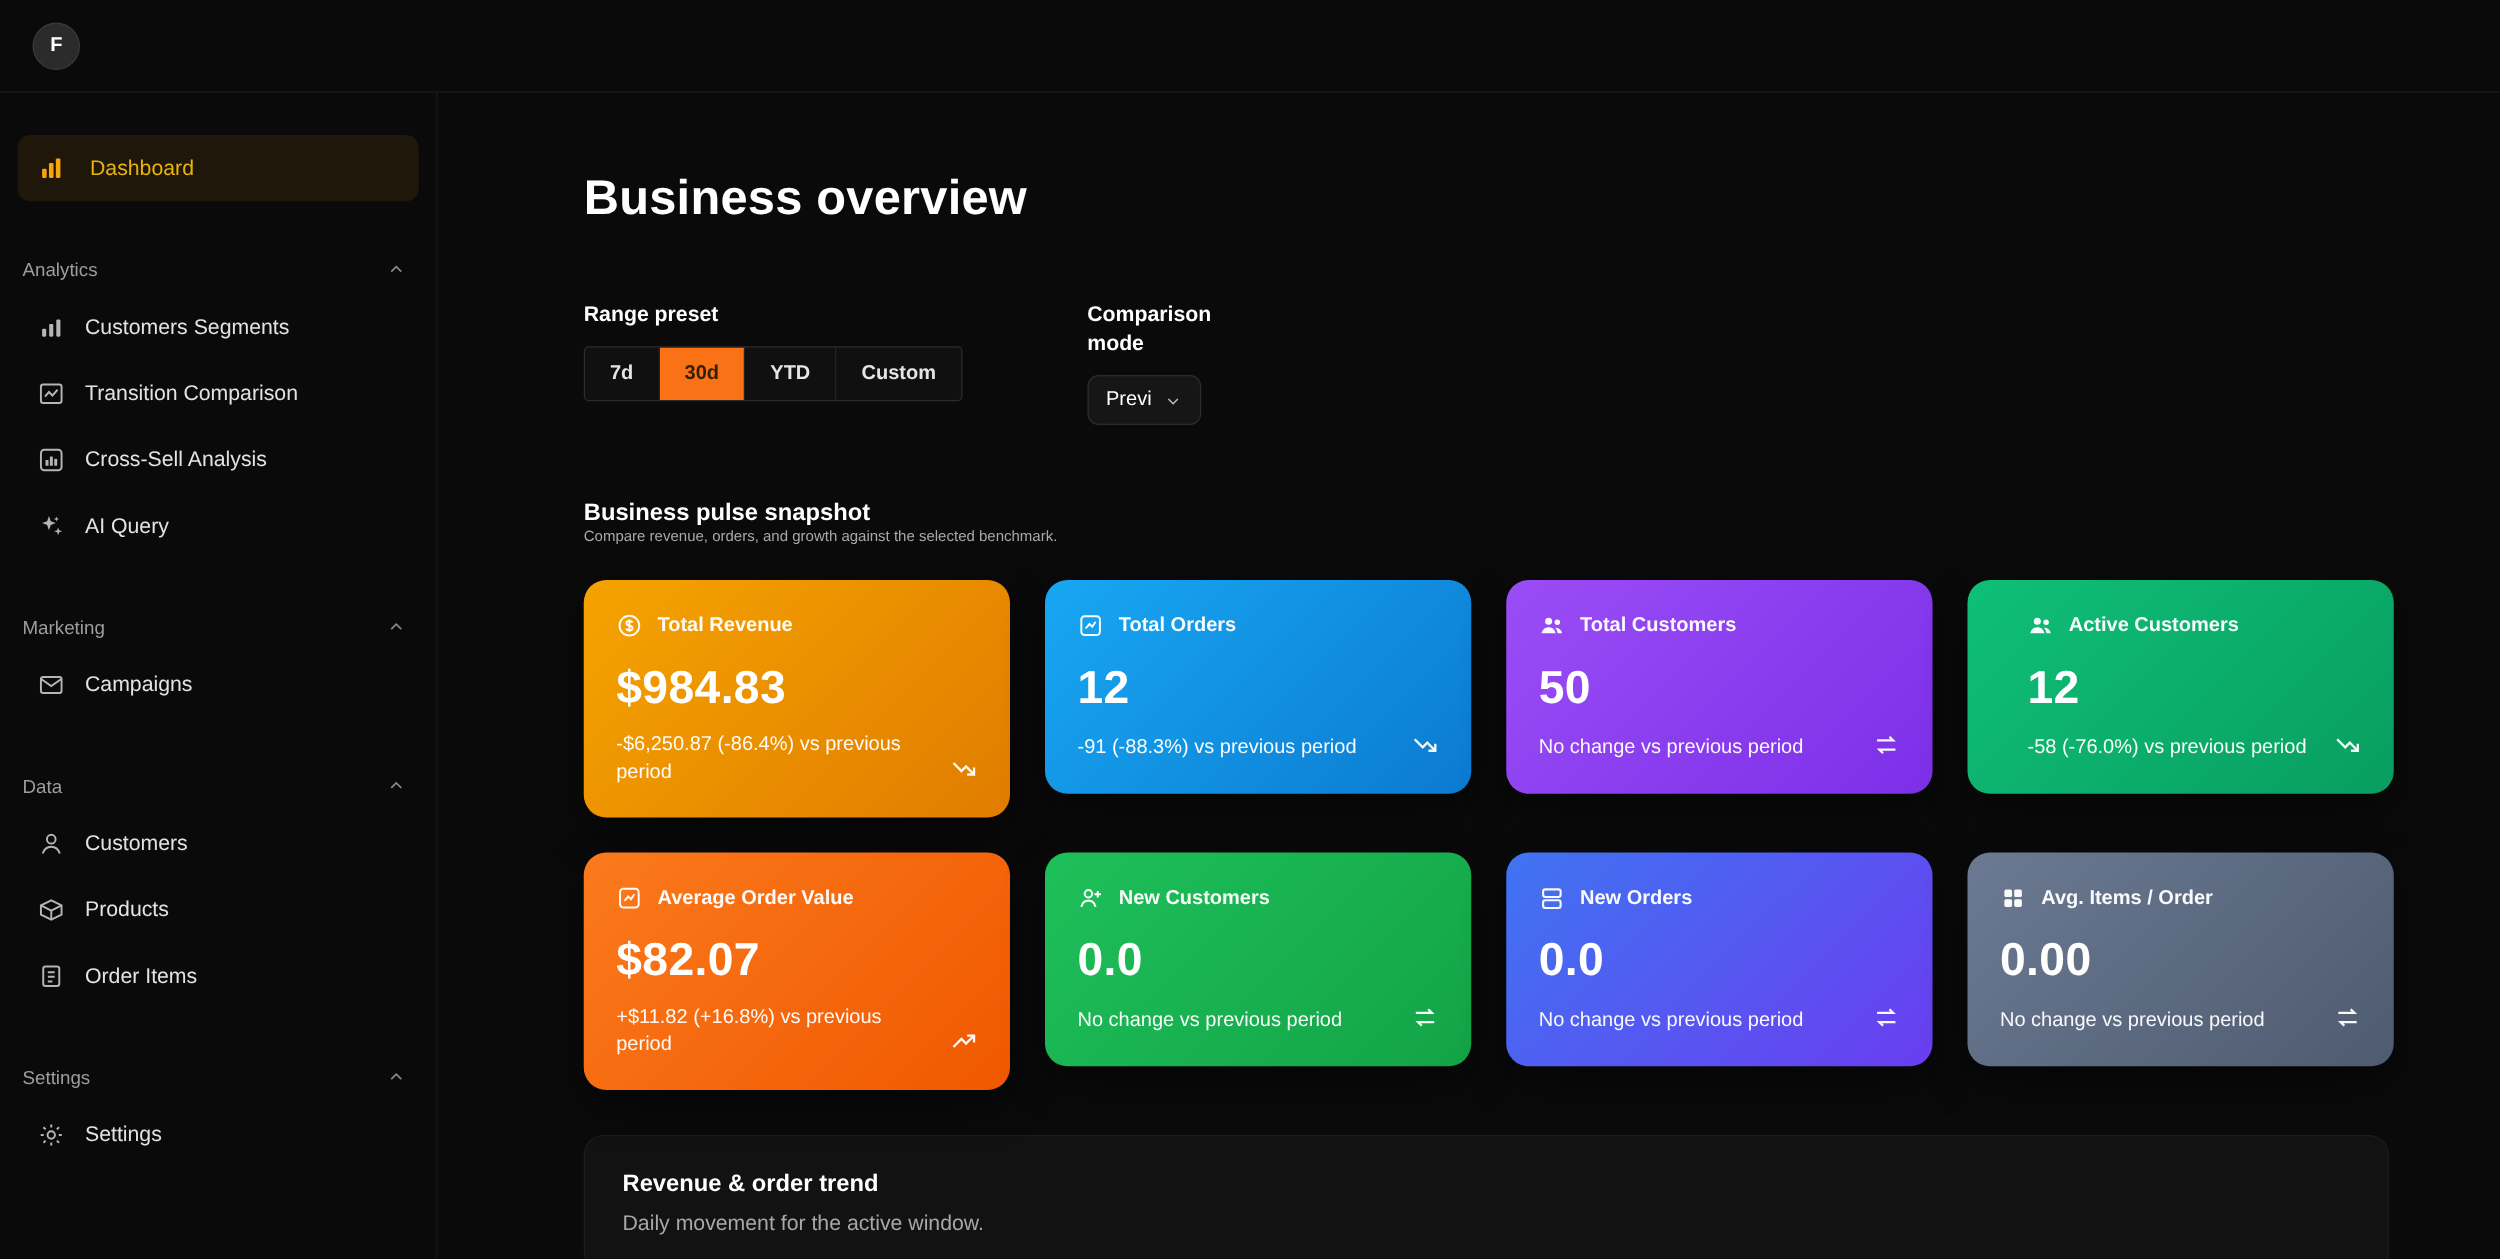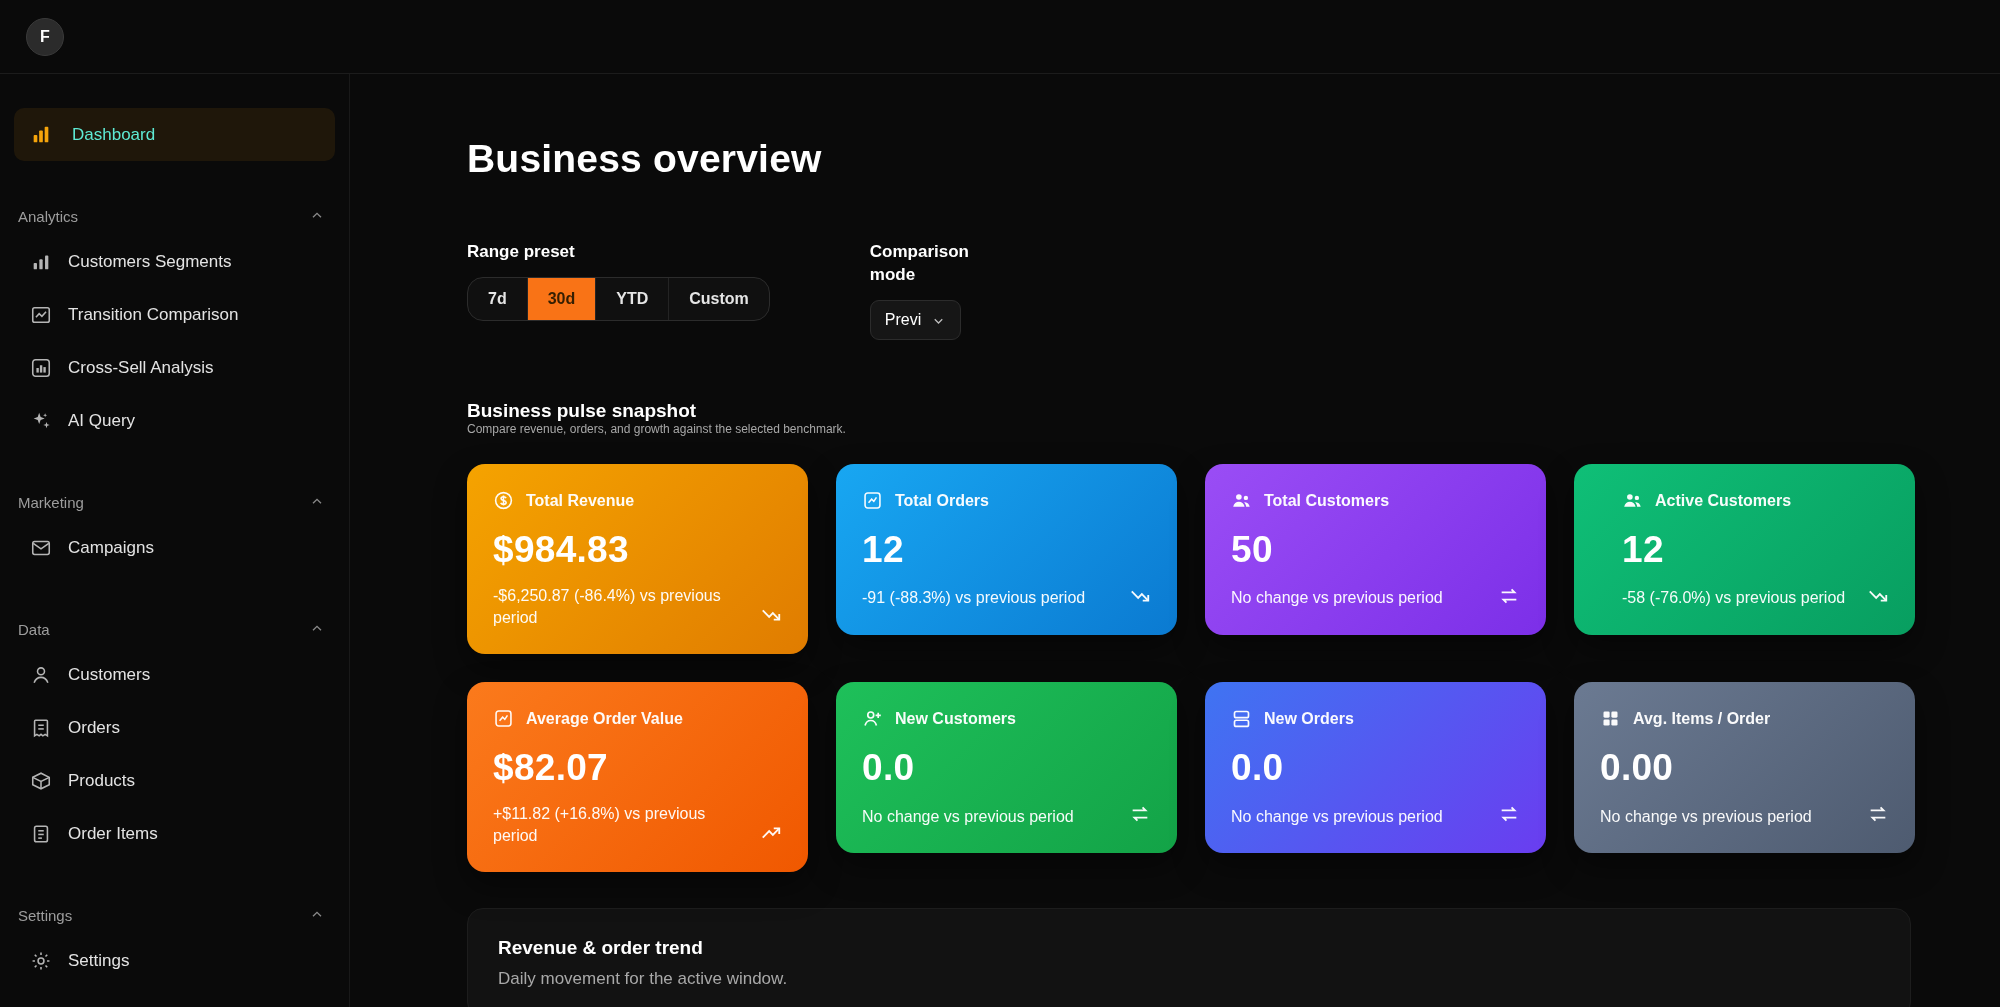--- a/index.html
+++ b/index.html
@@ -15,34 +15,34 @@
   .app-name { font-size:25px; font-weight:bold; letter-spacing:.2px; }
   .avatar { width:38px; height:38px; border-radius:50%; background:#2b2b2b; border:1px solid #3a3a3a;
     display:flex; align-items:center; justify-content:center; font-size:16px; font-weight:bold; cursor:pointer; }
 
   
   .shell { display:flex; height:933px; }
   .sidebar { width:350px; flex-shrink:0; border-right:1px solid #191919; padding:34px 14px 0 14px; }
   .nav-item { display:flex; align-items:center; gap:16px; height:53px; padding:0 16px;
     border-radius:10px; font-size:17px; color:#e3e3e3; cursor:pointer; }
   .nav-item .nico { display:flex; color:#b5b5b5; }
-  .nav-item.active { background:rgba(245,158,11,.09); color:#5eead4;gap:20px; }
+  .nav-item.active { background:rgba(245,158,11,.09); color:#eab308;gap:20px; }
   .nav-item.active .nico { color:#f5a40b; }
   .section { margin-top:44px; }
   .section-head { display:flex; align-items:center; justify-content:space-between;
     padding:0 10px 0 4px; height:22px; margin-bottom:8px; font-size:15px; color:#9d9d9d; cursor:pointer; }
   .chev { display:flex; color:#8a8a8a; }
 
   
   .main { flex:1; padding:60px 0 0 117px; }
   .page-title { font-size:39px; font-weight:bold; letter-spacing:.2px; line-height:50px; }
   .controls { display:flex; gap:100px; margin-top:56px; align-items:flex-start; }
   .control-label { font-size:17px; font-weight:600; margin-bottom:14px; line-height:23px; }
   .comparison-block .control-label { width:110px; }
-  .segmented { display:inline-flex; border:1px solid #2c2c2c; border-radius:16px;
+  .segmented { display:inline-flex; border:1px solid #2c2c2c; border-radius:4px;
     background:#101010; overflow:hidden; }
   .segment { padding:12px 20px; font-size:16px; font-weight:600; color:#e5e5e5;
     border-right:1px solid #242424; cursor:pointer; }
   .segment:last-child { border-right:none; }
   .segment.active { background:#f97316; color:#351f02; }
   .dropdown { display:inline-flex; align-items:center; gap:10px; border:1px solid #2c2c2c;
     background:#161616; border-radius:9px; padding:10px 14px; font-size:16px; cursor:pointer; }
   .dropdown .chev { color:#bdbdbd; }
 
   .pulse-title { margin-top:60px; font-size:19px; font-weight:bold; }
@@ -173,30 +173,20 @@
           <svg viewBox="0 0 24 24" width="22" height="22" fill="none" stroke="currentColor" stroke-width="1.7">
               <circle cx="12" cy="8" r="3.8"></circle>
               <path d="M4.5 20.5c1.4-3.9 4.2-5.9 7.5-5.9s6.1 2 7.5 5.9"></path>
             </svg>
         </span>
         <span>Customers</span>
       </div>
       <div class="nav-item">
         <span class="nico">
           <svg viewBox="0 0 24 24" width="22" height="22" fill="none" stroke="currentColor" stroke-width="1.7">
-              <path d="M6 3.5h12a1 1 0 011 1V20.5l-2.5-1.6-2.5 1.6-2-1.6-2 1.6-2.5-1.6L5 20.5V4.5a1 1 0 011-1z"></path>
-              <line x1="9" y1="9" x2="15" y2="9"></line>
-              <line x1="9" y1="13" x2="15" y2="13"></line>
-            </svg>
-        </span>
-        <span>Orders</span>
-      </div>
-      <div class="nav-item">
-        <span class="nico">
-          <svg viewBox="0 0 24 24" width="22" height="22" fill="none" stroke="currentColor" stroke-width="1.7">
               <path d="M21 8l-9-4.5L3 8v8l9 4.5L21 16z"></path>
               <polyline points="3,8 12,12.5 21,8"></polyline>
               <line x1="12" y1="12.5" x2="12" y2="20.5"></line>
             </svg>
         </span>
         <span>Products</span>
       </div>
       <div class="nav-item">
         <span class="nico">
           <svg viewBox="0 0 24 24" width="22" height="22" fill="none" stroke="currentColor" stroke-width="1.7">

